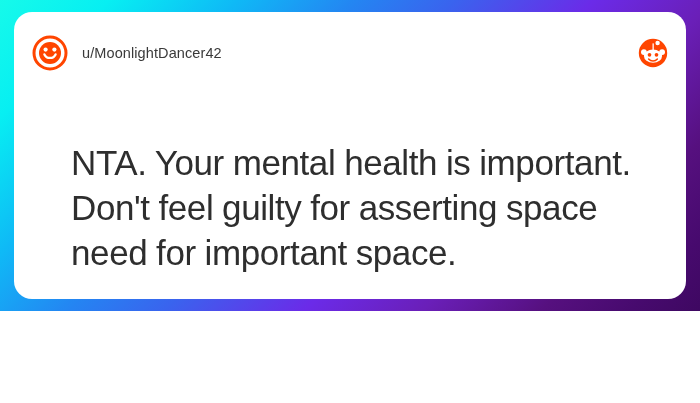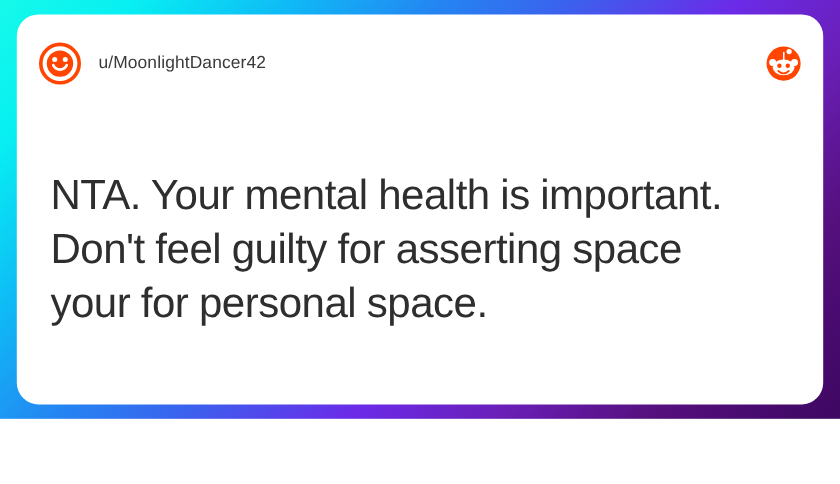--- a/index.html
+++ b/index.html
@@ -9,21 +9,21 @@
   body {
     width: 700px;
     height: 403px;
     overflow: hidden;
     font-family: "Liberation Sans", sans-serif;
   }
 
   #quote-card-frame {
     position: relative;
     width: 700px;
-    height: 349px;
+    height: 311px;
     box-sizing: border-box;
     background: linear-gradient(133deg,
         #16FAEA 0%,
         #07EFF2 11%,
         #0FB9F6 24%,
         #2485F2 36%,
         #3A63EE 46%,
         #6B2BE8 60%,
         #6A1FB8 72%,
         #56107F 84%,
@@ -92,20 +92,21 @@
     line-height: 45px;
     font-weight: 400;
     color: #2E2E2E;
     letter-spacing: -0.4px;
     word-spacing: -0.5px;
   }
 
   .quote-line {
     display: block;
     white-space: nowrap;
+    margin-left: 29px;
   }
 </style>
 </head>
 <body>
 
 <div id="quote-card-frame">
 
   <div id="quote-card">
 
     <div id="card-header">
@@ -138,18 +139,18 @@
           <circle cx="18.5" cy="16.8" r="1.85" fill="#FF4500"></circle>
           <path d="M10.6 21.1 A5.8 5.8 0 0 0 19.4 21.1" fill="none" stroke="#FF4500" stroke-width="1.5" stroke-linecap="round"></path>
         </svg>
       </span>
 
     </div>
 
     <div id="quote-body">
       <span class="quote-line">NTA. Your mental health is important.</span>
       <span class="quote-line">Don't feel guilty for asserting space</span>
-      <span class="quote-line">your for personal space.</span>
+      <span class="quote-line">need for important space.</span>
     </div>
 
   </div>
 
 </div>
 
 </body></html>

